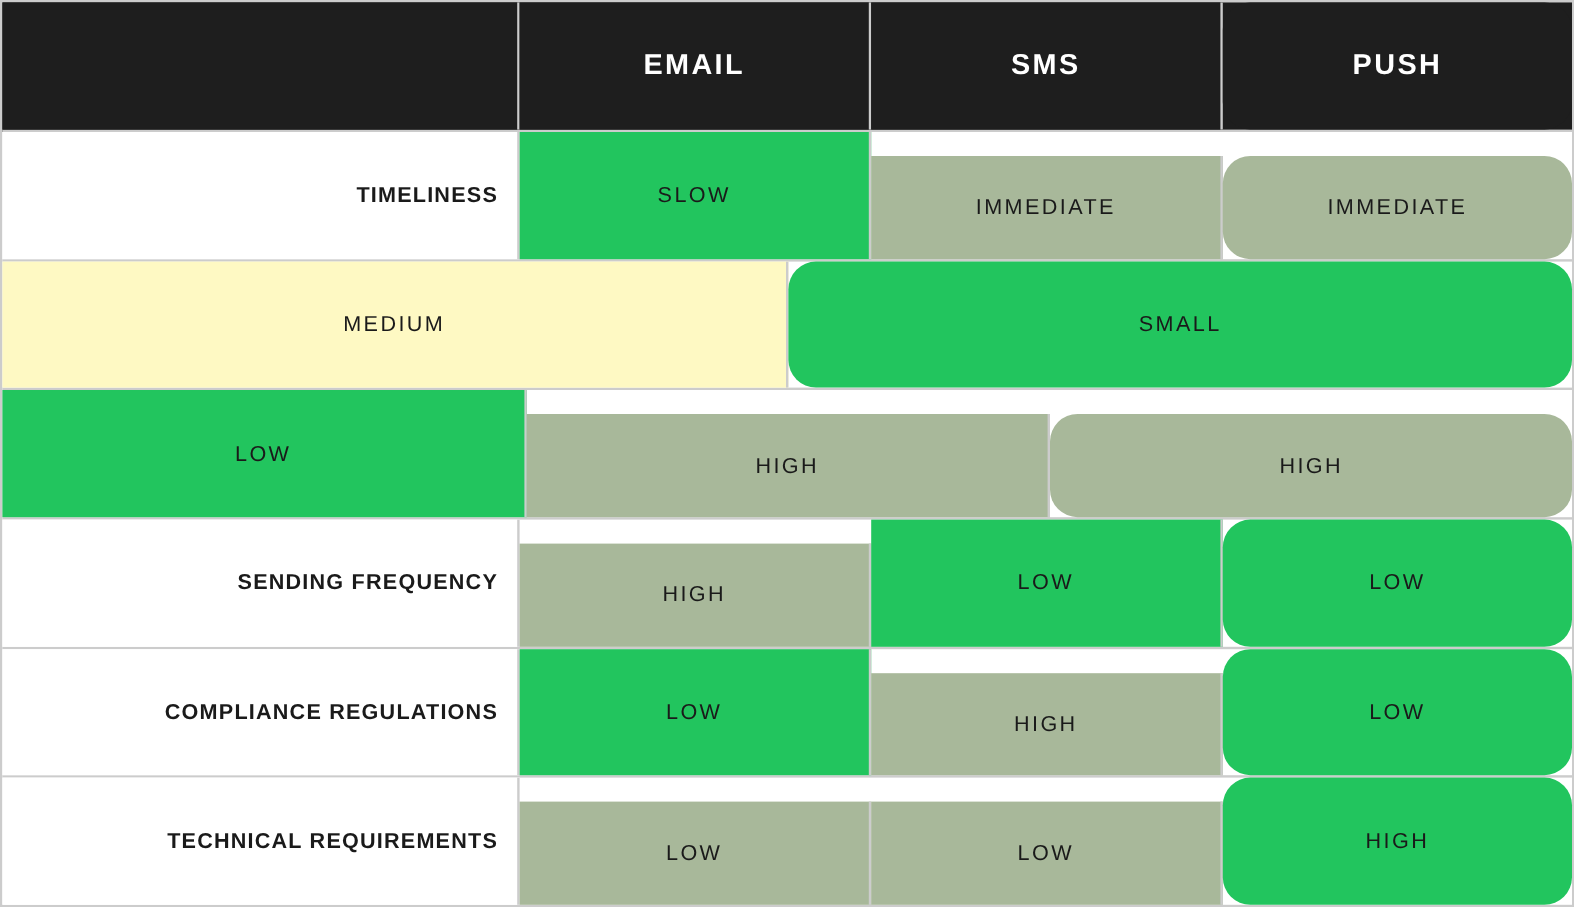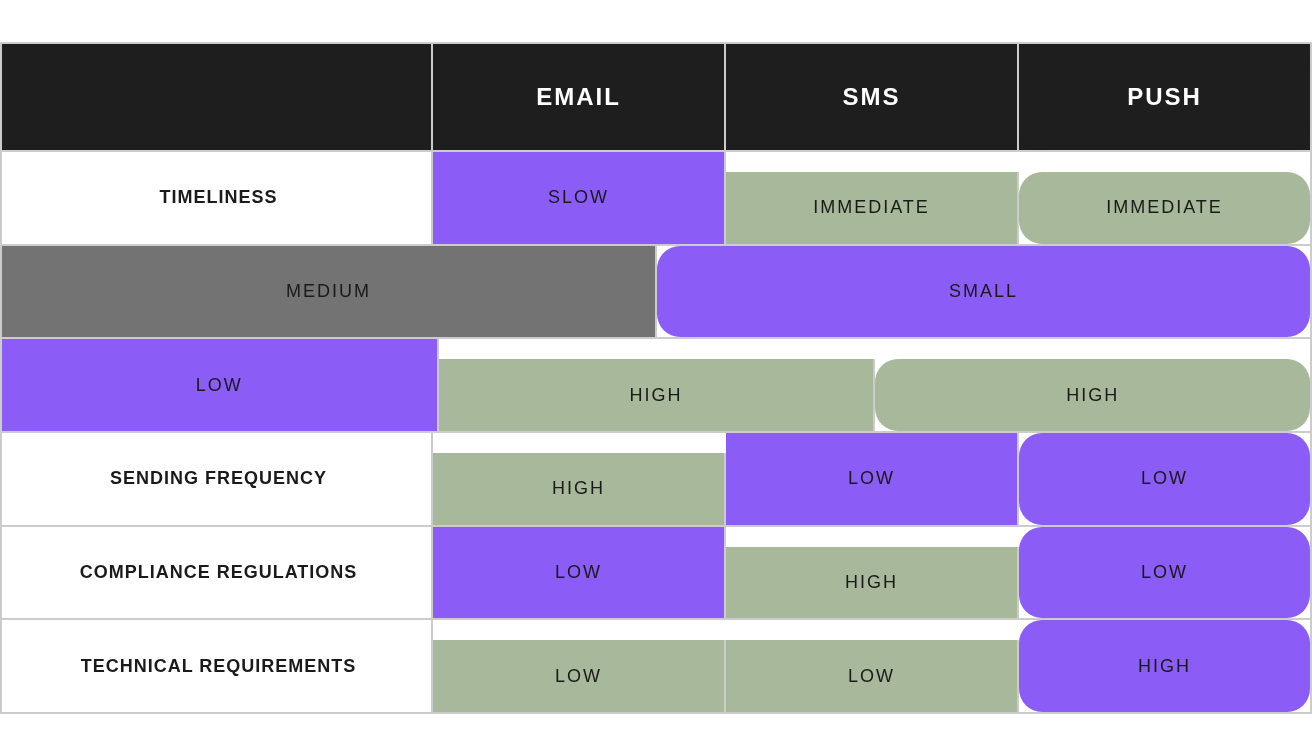--- a/index.html
+++ b/index.html
@@ -13,21 +13,21 @@
       height: 756px;
       font-family: 'Arial', sans-serif;
       background: #ffffff;
       display: flex;
       align-items: center;
       justify-content: center;
     }
 
     .table-container {
       width: 1312px;
-      height: 672px;
+      height: 756px;
       display: flex;
       flex-direction: column;
       border: 2px solid #cccccc;
     }
 
     .table-row {
       display: flex;
       flex: 1;
       border-bottom: 2px solid #cccccc;
     }
@@ -46,21 +46,21 @@
 
     .cell:last-child {
       border-right: none;
       border-radius: 23px;
     }
 
     .label-cell {
       width: 431px;
       min-width: 431px;
       background: #ffffff;
-      justify-content: center;
+      justify-content: flex-end;
       padding-left: 20px;
     }
 
     .data-cell {
       flex: 1;
     }
 
     .header-row {
       background: #1e1e1e;
       flex: 0 0 108px;
@@ -90,23 +90,23 @@
 
     .cell-value {
       font-size: 18px;
       font-weight: 400;
       letter-spacing: 2px;
       text-transform: uppercase;
       color: #1a1a1a;
     }
 
     
-    .red { background-color: #8b5cf6; }
+    .red { background-color: #22c55e; }
     .green { background-color: #a8b89a; margin-top: 20px; }
-    .peach { background-color: #737373; text-align: right; }
+    .peach { background-color: #fef9c3; text-align: right; }
   </style>
 </head>
 <body>
 
 <div class="table-container">
 
   <div class="table-row header-row">
     <div class="cell label-cell"></div>
     <div class="cell data-cell">
       <span class="header-label">EMAIL</span>

